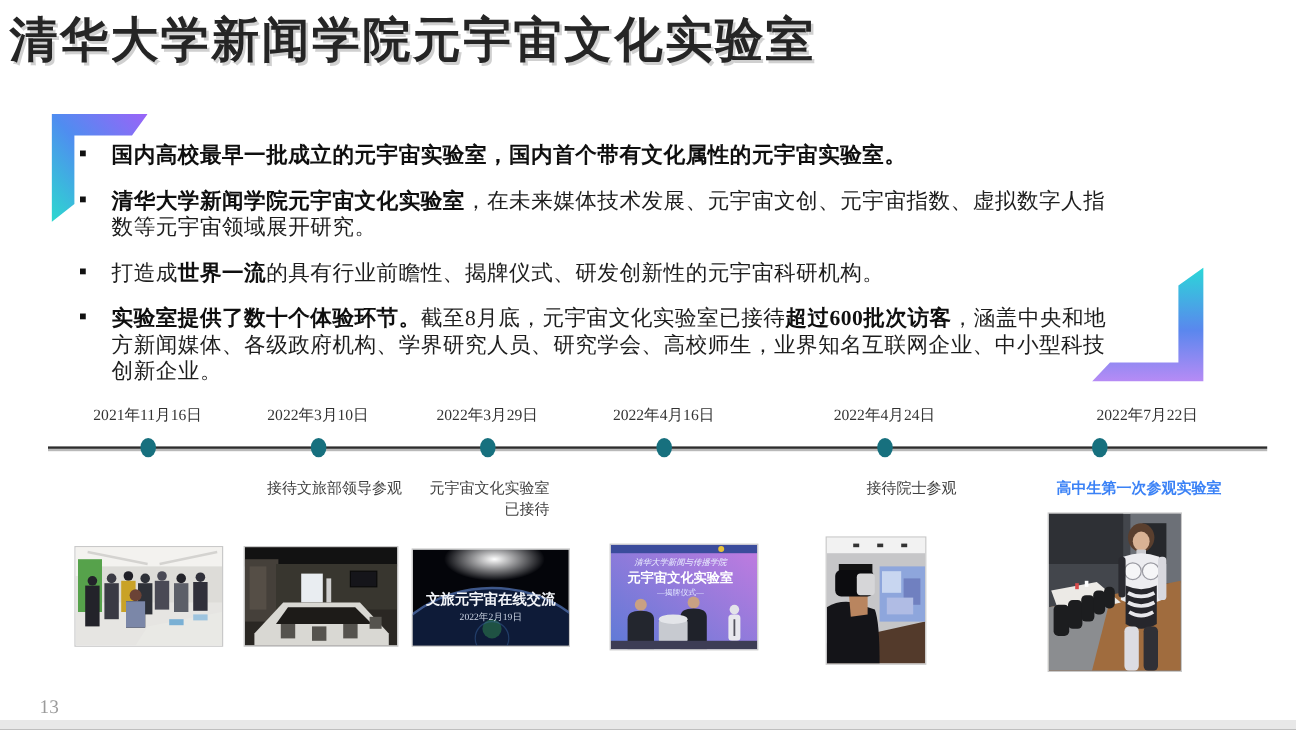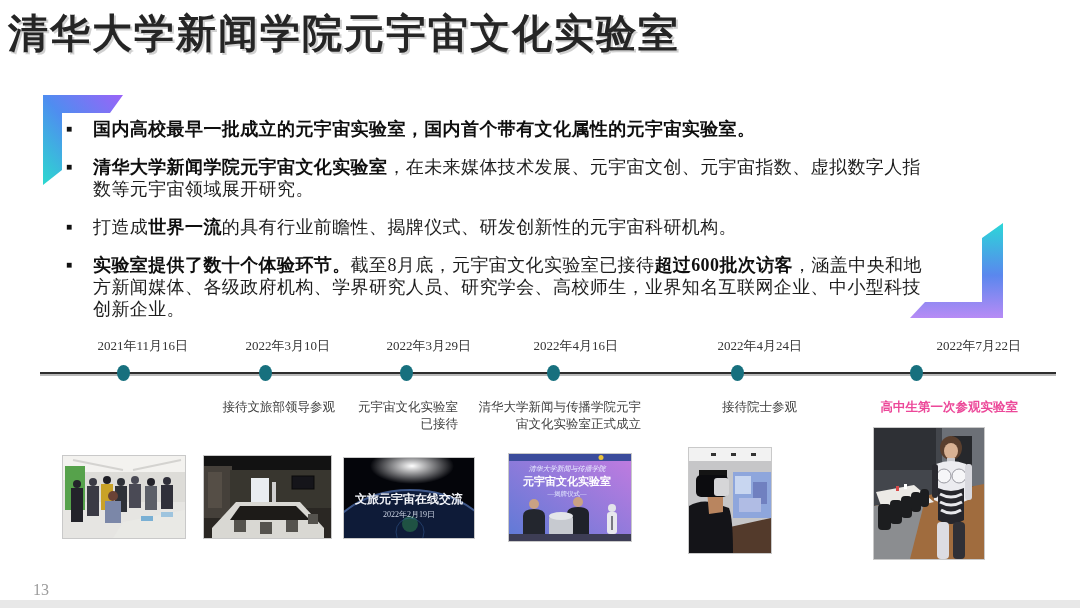--- a/index.html
+++ b/index.html
@@ -33,33 +33,33 @@
     margin:0; width:835px; font-size:18px; line-height:22px;
     letter-spacing:.4px; color:#1d1d1d; font-weight:400;
   }
   .bullets b { font-weight:700; color:#0f0f0f; }
   
   .tl-line {
     position:absolute; left:40px; top:372px; width:1016px; height:2px;
     background:#2d2d2d; box-shadow:0 2px 0 #b9b9b9;
   }
   .tl-date {
-    position:absolute; top:337px; width:130px; text-align:right;
+    position:absolute; top:337px; width:130px; text-align:center;
     font-size:13px; color:#333; white-space:nowrap;
   }
   .tl-dot {
     position:absolute; top:365px; width:13px; height:16px;
     border-radius:50%; background:#17707e;
   }
   .tl-desc {
     position:absolute; top:399px; font-size:12.5px; line-height:17px;
     color:#3f3f3f; text-align:right;
   }
   .tl-desc.left { text-align:left; }
-  .tl-desc.bold { font-weight:700; color:#ec4899; }
+  .tl-desc.bold { font-weight:700; color:#3b82f6; }
   
   .photo { position:absolute; border:1px solid #c9c9c9; box-sizing:content-box; display:block; }
   
   .page-num { position:absolute; left:33px; top:581px; font-size:16px; color:#9b9b9b; }
   .bottom-strip { position:absolute; left:0; bottom:0; width:1080px; height:8px; background:#e8e8e8; }
 </style>
 </head>
 <body>
 
 <div class="slide">
@@ -118,21 +118,20 @@
 
   <div class="tl-dot" style="left:117px"></div>
   <div class="tl-dot" style="left:259px"></div>
   <div class="tl-dot" style="left:400px"></div>
   <div class="tl-dot" style="left:547px"></div>
   <div class="tl-dot" style="left:731px"></div>
   <div class="tl-dot" style="left:910px"></div>
 
   <div class="tl-desc" style="left:195px;width:140px">接待文旅部领导参观</div>
   <div class="tl-desc" style="left:354px;width:104px">元宇宙文化实验室已接待</div>
-  <div class="tl-desc" style="left:471px;width:170px">清华大学新闻与传播学院元宇宙文化实验室正式成立</div>
   <div class="tl-desc" style="left:677px;width:120px">接待院士参观</div>
   <div class="tl-desc bold" style="left:838px;width:180px">高中生第一次参观实验室</div>
 
   <svg class="photo" style="left:62px;top:455px" width="122" height="82" viewBox="0 0 122 82">
     <rect width="122" height="82" fill="#e6e5e2"></rect>
     <rect width="122" height="24" fill="#f3f2ef"></rect>
     <line x1="10" y1="4" x2="60" y2="14" stroke="#d4d3d0" stroke-width="2"></line>
     <line x1="118" y1="4" x2="70" y2="14" stroke="#d4d3d0" stroke-width="2"></line>
     <rect x="22" y="16" width="100" height="30" fill="#dddcd8"></rect>
     <rect x="2" y="10" width="20" height="44" fill="#56a24b"></rect>

